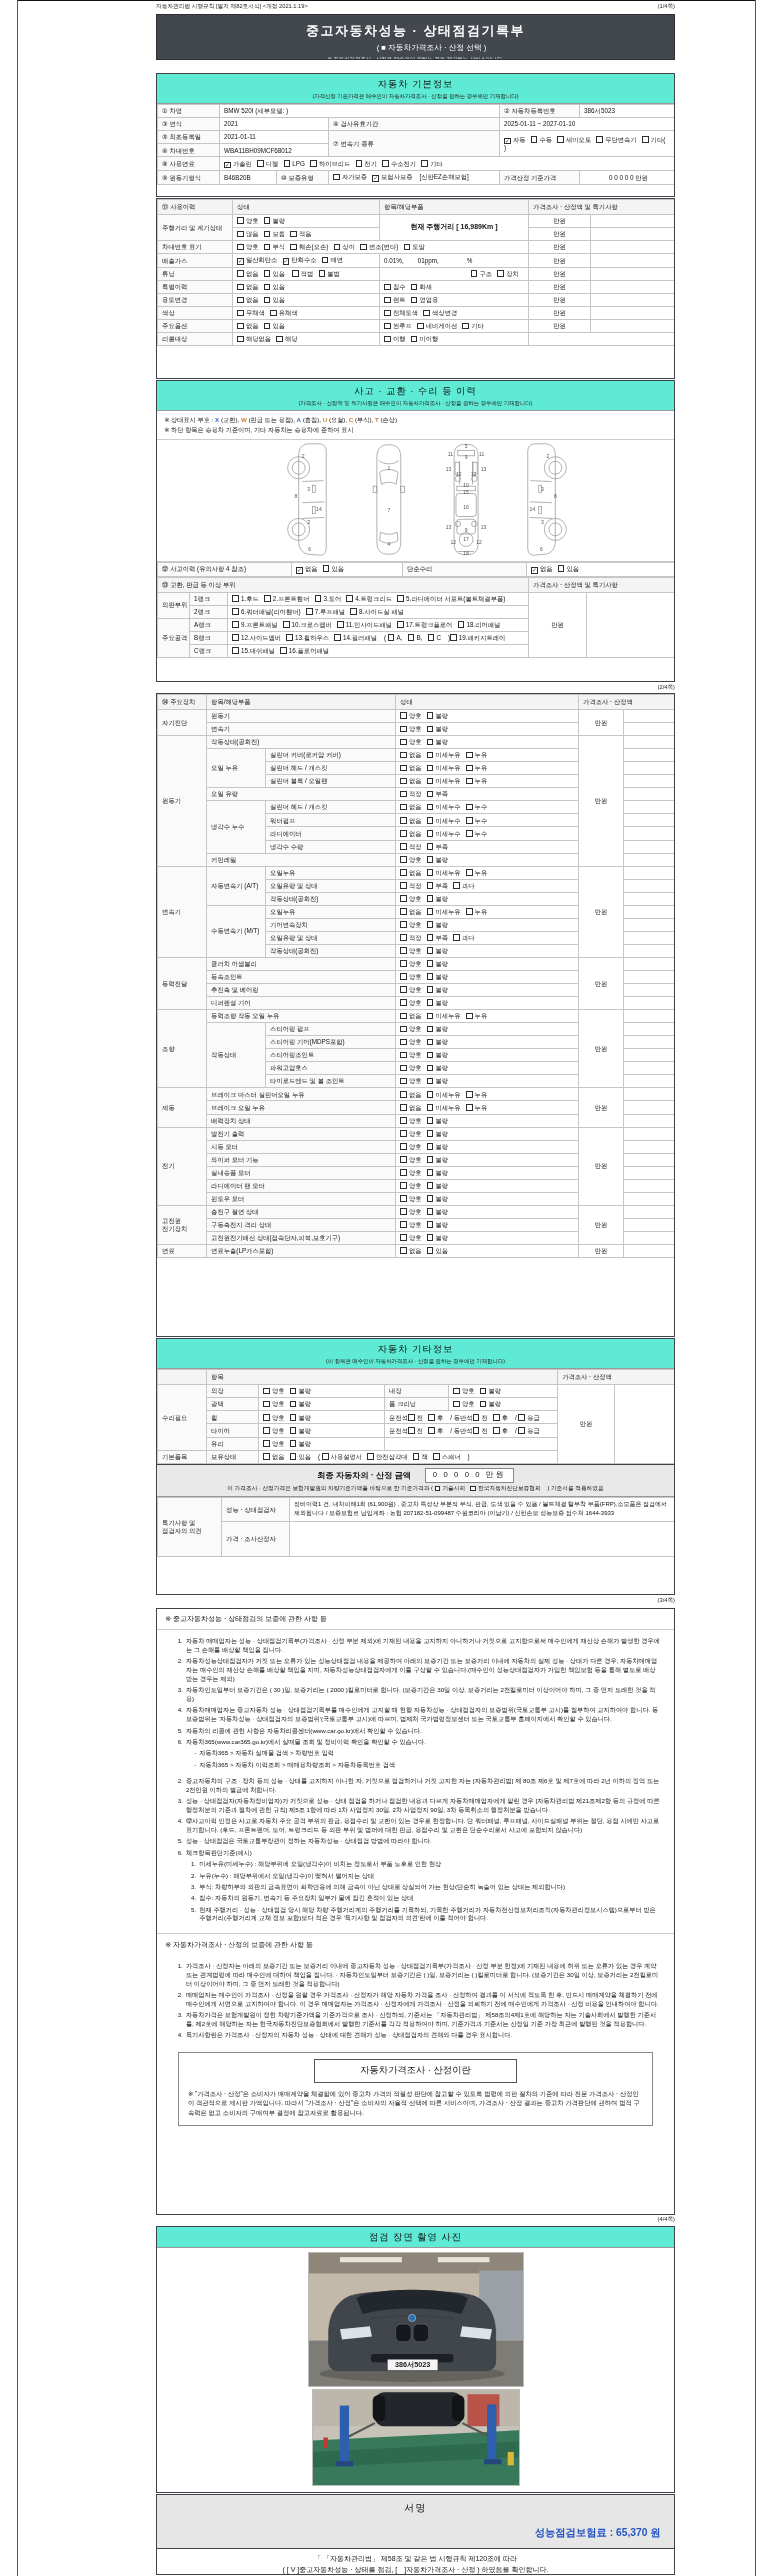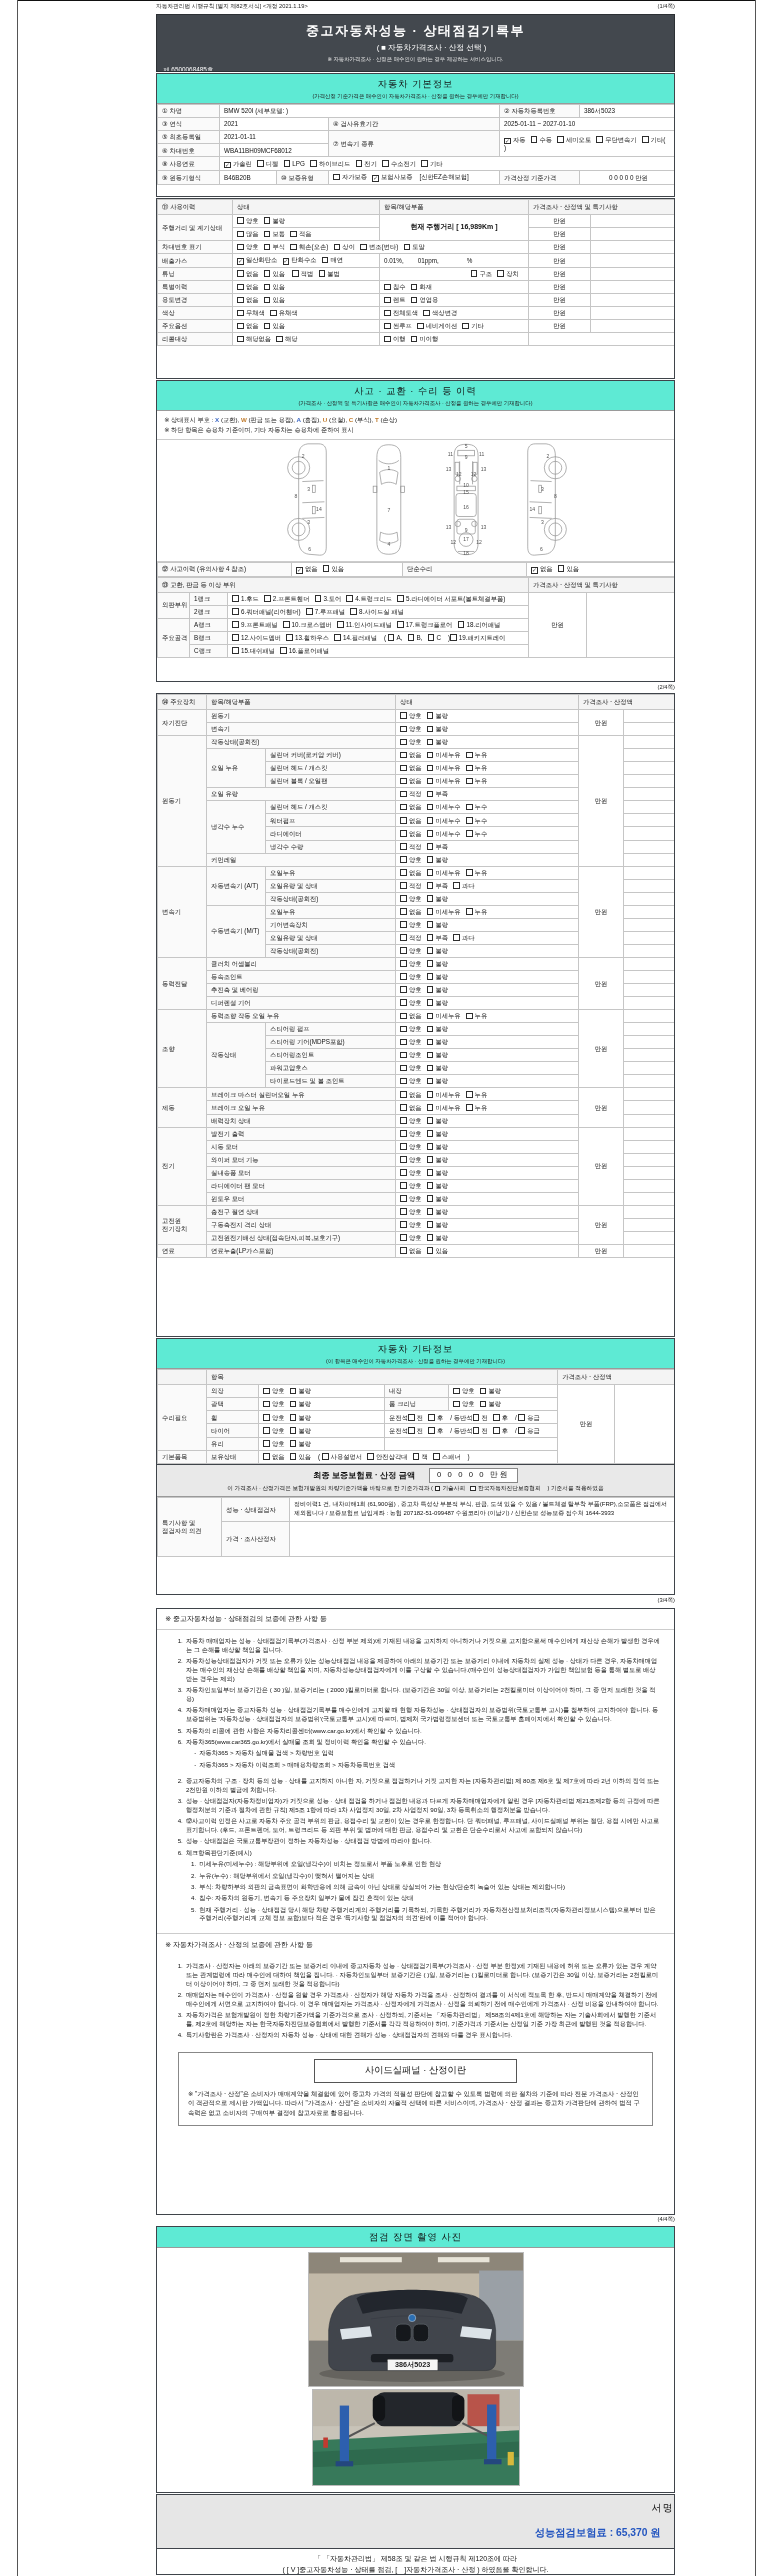--- a/index.html
+++ b/index.html
@@ -59,39 +59,39 @@
   .nitem.gap{margin-top:7.2px;}
   .noti-divider{border-top:0.5px solid #ccc;margin:4.1px 0 1px 0;}
   .price-box-wrap{margin:6.2px 20.6px 5.2px 20.6px;border:0.5px solid #888;padding:6.2px 9.3px 7.2px 9.3px;}
   .price-box-title{width:201px;margin:0 auto;border:0.5px solid #555;text-align:center;font-size:9.3px;padding:4.1px 0;background:#fff;}
   .price-box-text{margin-top:6.2px;font-size:6.3px;line-height:1.55;}
 
   .photo-area{text-align:center;padding:3.1px 0;}
   .photo{display:inline-block;border:0.5px solid #bbb;line-height:0;margin:1px 0;}
 
   .sign-band{background:#e6e6e6;border-bottom:1px solid #3f444a;position:relative;height:53px;}
-  .sign-title{text-align:right;padding-top:7.2px;font-size:9.8px;letter-spacing:1.5px;}
+  .sign-title{text-align:center;padding-top:7.2px;font-size:9.8px;letter-spacing:1.5px;}
   .sign-fee{position:absolute;right:13.4px;bottom:8.2px;color:#2456c0;font-size:10.3px;font-weight:bold;}
   .confirm{padding:4.1px 5.2px;text-align:center;font-size:7px;line-height:1.6;}
 </style>
 </head>
 <body>
 
 <div class="frame-top"></div>
 <div class="frame-l"></div>
 <div class="frame-r"></div>
 
 <div class="sheet">
 
   <div class="topline">
     <span>자동차관리법 시행규칙 [별지 제82호서식] &lt;개정 2021.1.19&gt;</span>
     <span>(1/4쪽)</span>
   </div>
 
-  <div class="blk darkblk" style="top:14.4px;height:58px;">
+  <div class="blk darkblk" style="top:14.4px;height:46px;">
     <div class="main-title">중고자동차성능 · 상태점검기록부</div>
     <div class="main-sub">( ■ 자동차가격조사 · 산정 선택 )</div>
     <div class="main-note">※ 자동차가격조사 · 산정은 매수인이 원하는 경우 제공하는 서비스입니다.</div>
     <div class="doc-no">제 6500068485호</div>
   </div>
 
   <div class="blk" style="top:73px;height:124px;">
     <div class="sec-head compact">
       <div class="sec-title">자동차 기본정보</div>
       <div class="sec-sub">(가격산정 기준가격은 매수인이 자동차가격조사 · 산정을 원하는 경우에만 기재합니다)</div>
@@ -680,21 +680,21 @@
             <td colspan="2"></td>
           </tr>
           <tr>
             <td class="lab">기본품목</td>
             <td class="lab2">보유상태</td>
             <td colspan="4"><span class="cb"></span><span class="cbl">없음</span><span class="cb"></span><span class="cbl">있음</span>  ( <span class="cb"></span><span class="cbl">사용설명서</span><span class="cb"></span><span class="cbl">안전삼각대</span><span class="cb"></span><span class="cbl">잭</span><span class="cb"></span><span class="cbl">스패너</span> )</td>
           </tr>
         </tbody>
     </table>
     <div class="final-band">
-      <span class="final-line">최종 보증보험료 · 산정 금액</span>
+      <span class="final-line">최종 자동차의 · 산정 금액</span>
       <span class="final-amount">0 0 0 0 0 만원</span>
       <div class="basis-line" id="basis-line">이 가격조사 · 산정가격은 보험개발원의 차량기준가액을 바탕으로 한 기준가격과 ( <span class="cb"></span><span class="cbl">기술사회</span><span class="cb"></span><span class="cbl">한국자동차진단보증협회</span> ) 기준서를 적용하였음</div>
     </div>
     <table>
       <colgroup>
           <col style="width:64px">
           <col style="width:68px">
           <col style="width:386px">
         </colgroup>
       <tbody>
@@ -803,21 +803,21 @@
         <div class="nitem">
           <span class="nnum">3.</span>
           <span class="ntext">자동차가격은 보험개발원이 정한 차량기준가액을 기준가격으로 조사 · 산정하되, 기준서는 「자동차관리법」 제58조의4제1호에 해당하는 자는 기술사회에서 발행한 기준서를, 제2호에 해당하는 자는 한국자동차진단보증협회에서 발행한 기준서를 각각 적용하여야 하며, 기준가격과 기준서는 산정일 기준 가장 최근에 발행된 것을 적용합니다.</span>
         </div>
         <div class="nitem">
           <span class="nnum">4.</span>
           <span class="ntext">특기사항란은 가격조사 · 산정자의 자동차 성능 · 상태에 대한 견해가 성능 · 상태점검자의 견해와 다를 경우 표시합니다.</span>
         </div>
       </div>
     <div class="price-box-wrap">
-      <div class="price-box-title">사이드실패널 · 산정이란</div>
+      <div class="price-box-title">자동차가격조사 · 산정이란</div>
       <div class="price-box-text">※ "가격조사 · 산정"은 소비자가 매매계약을 체결함에 있어 중고차 가격의 적절성 판단에 참고할 수 있도록 법령에 의한 절차와 기준에 따라 전문 가격조사 · 산정인이 객관적으로 제시한 가액입니다. 따라서 "가격조사 · 산정"은 소비자의 자율적 선택에 따른 서비스이며, 가격조사 · 산정 결과는 중고차 가격판단에 관하여 법적 구속력은 없고 소비자의 구매여부 결정에 참고자료로 활용됩니다.</div>
     </div>
   </div>
 
   <div class="pgmark" style="top:2216px;">(4/4쪽)</div>
 
   <div class="blk" style="top:2226px;height:267px;">
     <div class="sec-head compact">
       <div class="sec-title">점검 장면 촬영 사진</div>
     </div>

